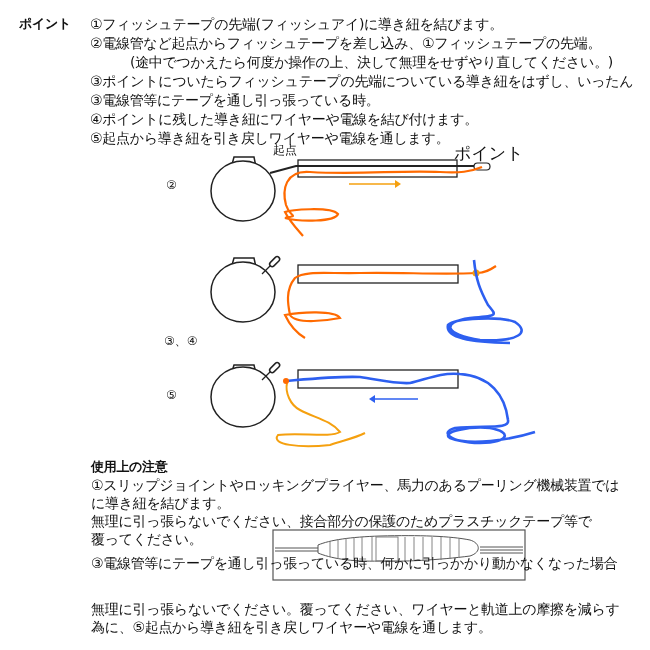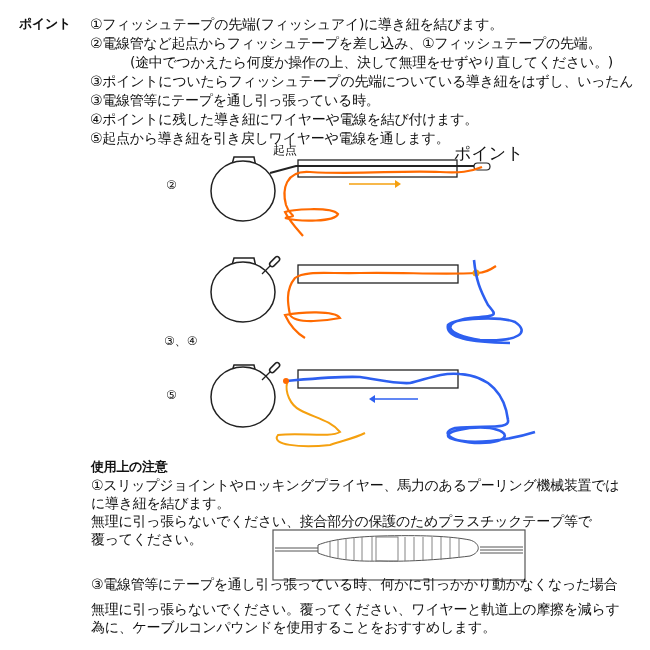--- a/index.html
+++ b/index.html
@@ -97,15 +97,15 @@
     <line x1="405" y1="537" x2="405" y2="561"></line>
     <line x1="414" y1="537" x2="414" y2="561"></line>
     <line x1="423" y1="537" x2="423" y2="561"></line>
     <line x1="432" y1="537" x2="432" y2="560"></line>
     <line x1="441" y1="537" x2="441" y2="560"></line>
     <line x1="450" y1="538" x2="450" y2="559"></line>
     <line x1="459" y1="539" x2="459" y2="558"></line>
   </g>
 </svg>
 
-<div class="line" style="left:91px; top:576px;">③電線管等にテープを通し引っ張っている時、何かに引っかかり動かなくなった場合</div>
+<div class="line" style="left:91px; top:555px;">③電線管等にテープを通し引っ張っている時、何かに引っかかり動かなくなった場合</div>
 <div class="line" style="left:91px; top:601px;">無理に引っ張らないでください。覆ってください、ワイヤーと軌道上の摩擦を減らす</div>
-<div class="line" style="left:91px; top:619px;">為に、ケーブルコンパウンドを使用することをおすすめします。</div>
+<div class="line" style="left:91px; top:619px;">為に、⑤起点から導き紐を引き戻しワイヤーや電線を通します。</div>
 
 </body></html>

